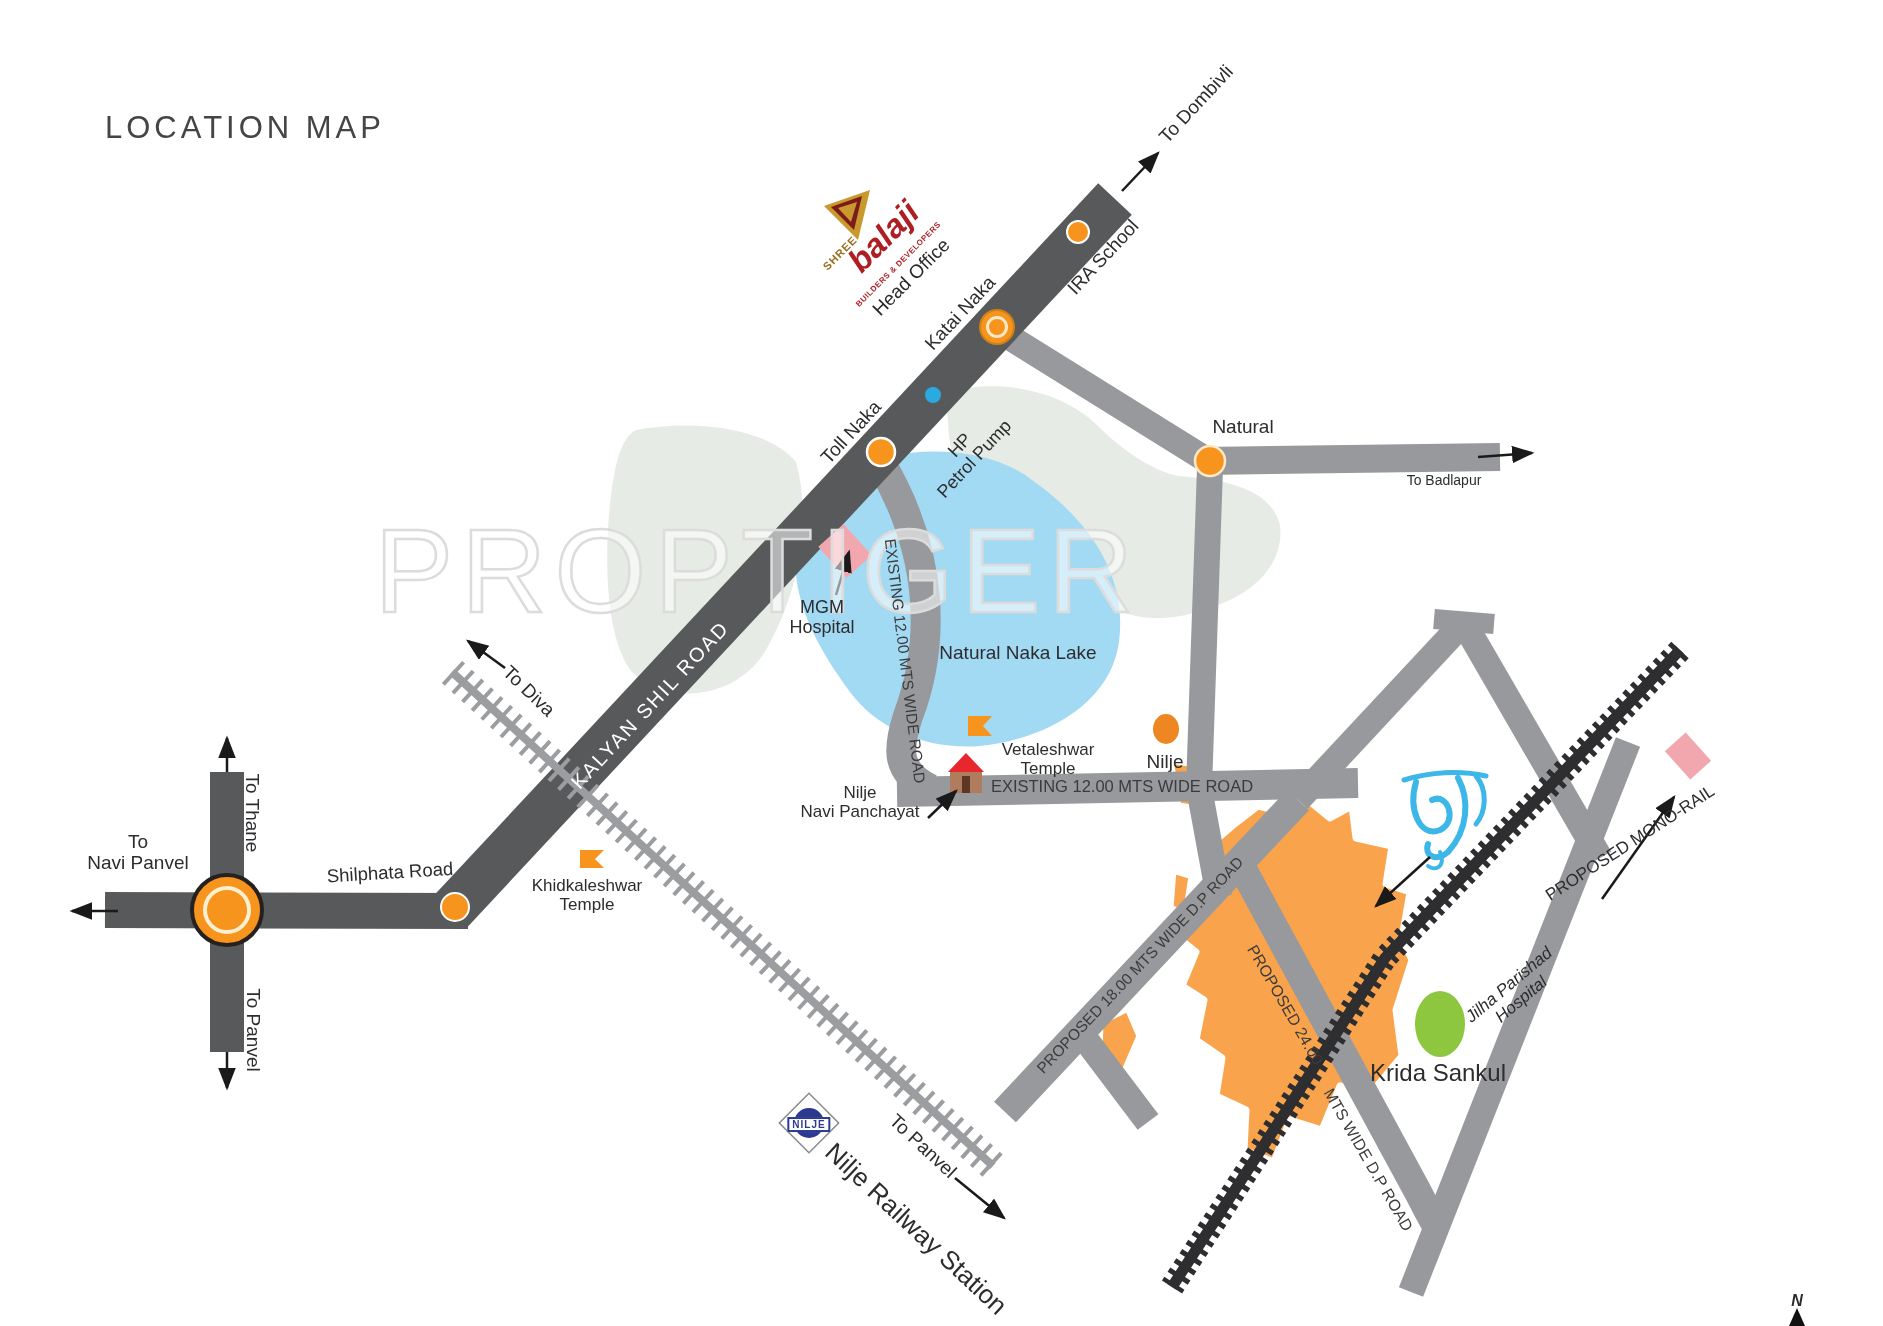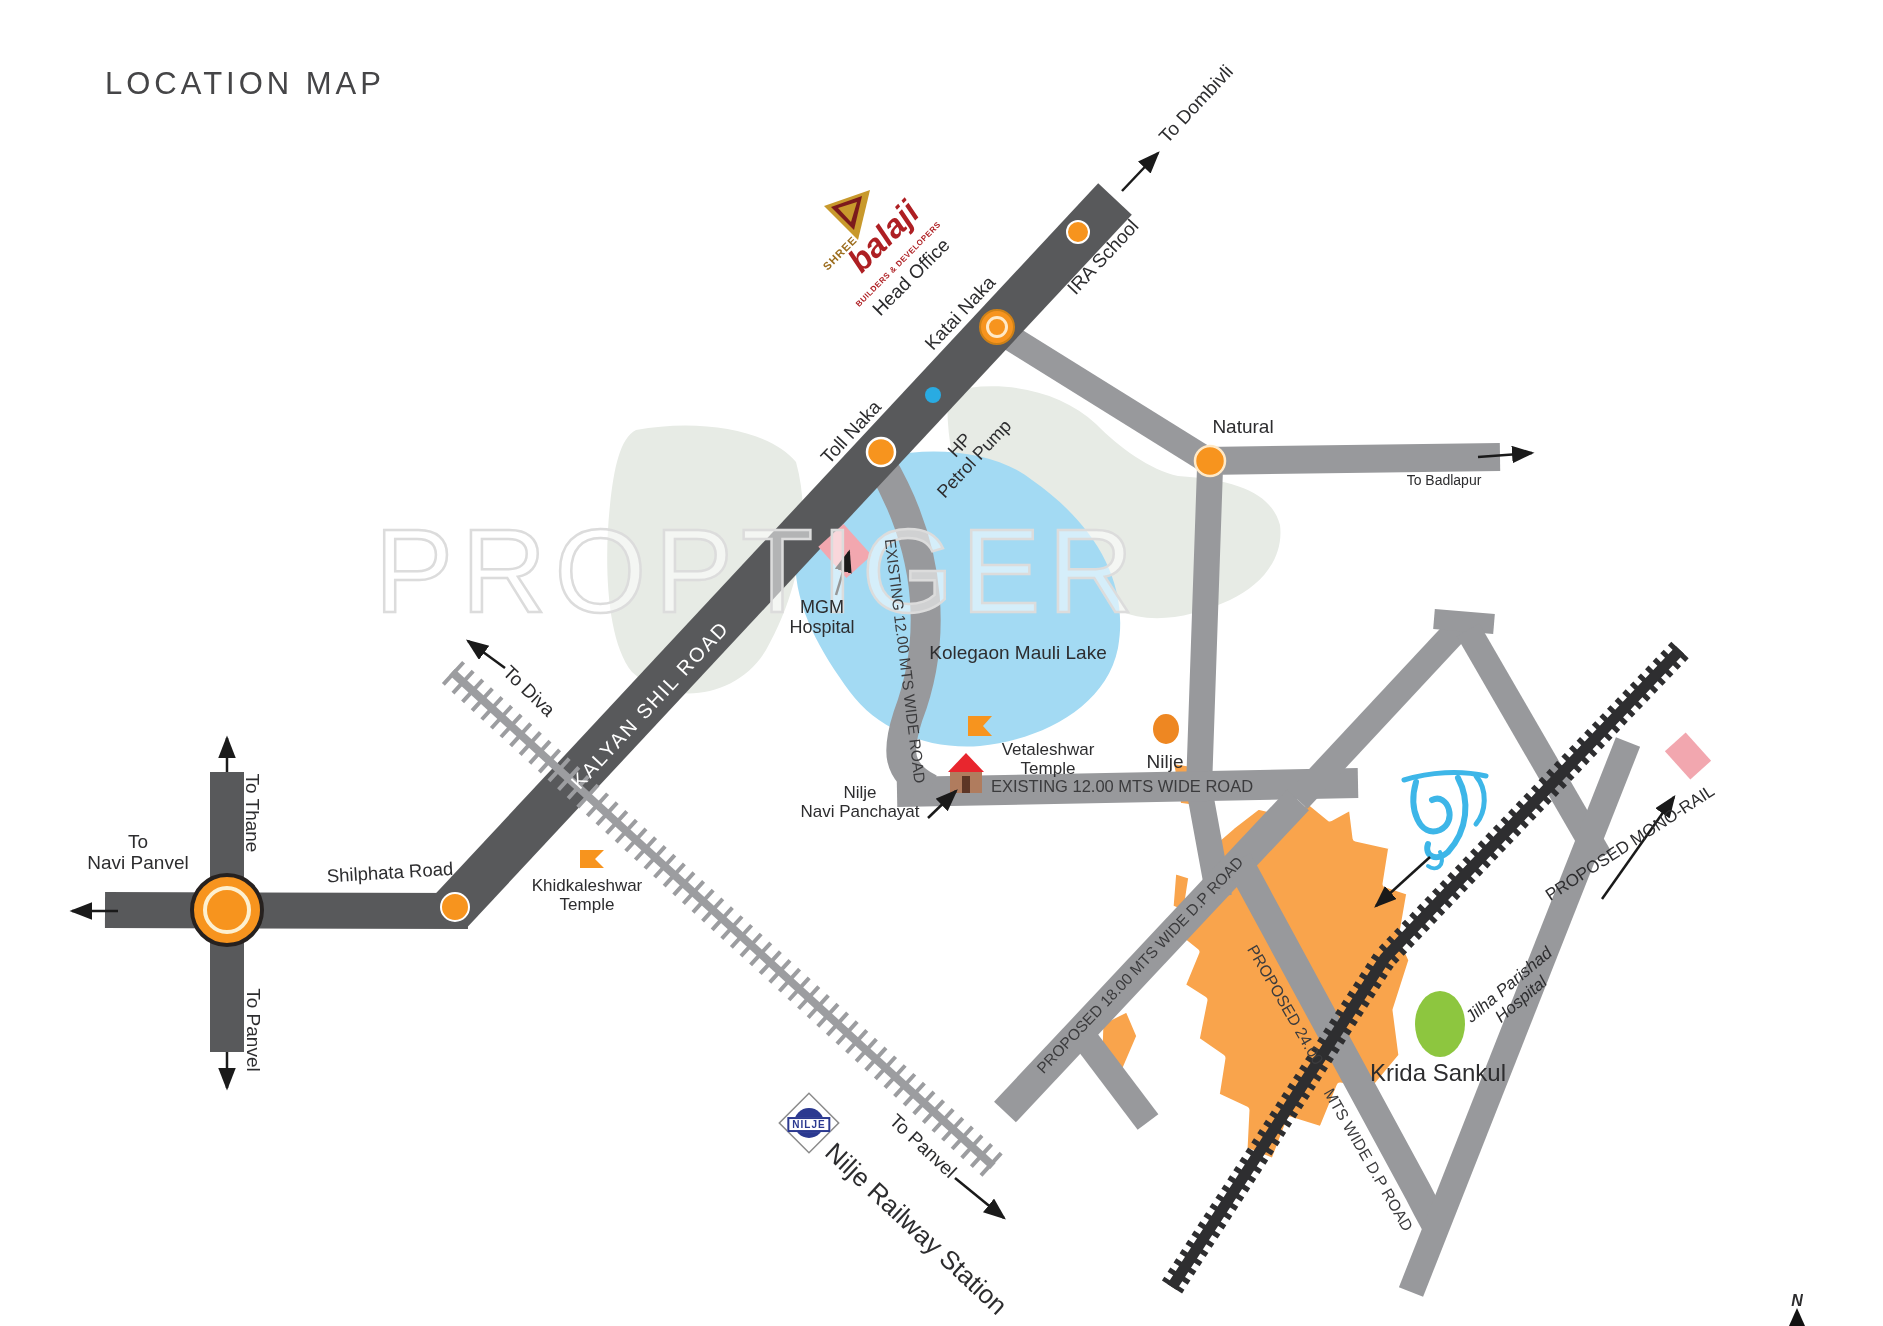--- a/index.html
+++ b/index.html
@@ -3,21 +3,21 @@
 <meta charset="utf-8">
 <style>
   html,body{margin:0;padding:0;background:#fff;}
   #stage{position:relative;width:1883px;height:1326px;overflow:hidden;background:#fff;
          font-family:"Liberation Sans",sans-serif;}
   #map-svg{position:absolute;left:0;top:0;}
   .lbl{position:absolute;transform:translate(-50%,-50%) rotate(var(--r,0deg));
        white-space:nowrap;color:#2d2d2f;text-align:center;line-height:1.12;
        font-family:"Liberation Sans",sans-serif;}
   .lbl .l2{display:block;}
-  #page-title{font-size:31px;letter-spacing:4px;color:#454547;}
+  #page-title{font-size:31px;letter-spacing:4px;color:#454547;margin-top:44px;}
   .dir{font-size:19px;}
   .small{font-size:17px;}
   .onroad{color:#3b3b3d;}
   .white{color:#ffffff;letter-spacing:2px;}
   .sign-box{background:#fff;border:2px solid #2b3990;color:#2b3990;font-weight:bold;
             font-size:10px;padding:0 3px;letter-spacing:1px;}
   .brand-name{font-size:33px;font-weight:bold;font-style:italic;color:#ae1f23;}
   .brand-shree{font-size:11px;font-weight:bold;color:#9c6d1e;letter-spacing:1px;}
   .brand-tag{font-size:8px;font-weight:bold;color:#ae1f23;letter-spacing:.5px;}
   .head-office{font-size:19px;color:#2a2a2c;}
@@ -152,21 +152,21 @@
   <span class="l2">Petrol Pump</span>
 </div>
 <div class="lbl dir" style="left:851px;top:432px;--r:-47deg">Toll Naka</div>
 <div class="lbl white" style="left:650px;top:705px;--r:-47deg;font-size:20px">KALYAN SHIL ROAD</div>
 <div class="lbl dir" style="left:1243px;top:427px">Natural</div>
 <div class="lbl" style="left:1444px;top:481px;font-size:14px">To Badlapur</div>
 <div class="lbl" style="left:822px;top:617px;font-size:18px">
   <span style="font-weight:normal">MGM</span>
   <span class="l2">Hospital</span>
 </div>
-<div class="lbl dir" style="left:1018px;top:653px">Kolegaon Mauli Lake</div>
+<div class="lbl dir" style="left:1018px;top:653px">Natural Naka Lake</div>
 <div class="lbl onroad" style="left:905px;top:661px;--r:83deg;font-size:15.5px">EXISTING 12.00 MTS WIDE ROAD</div>
 <div class="lbl small" style="left:1048px;top:759px">
   <span>Vetaleshwar</span>
   <span class="l2">Temple</span>
 </div>
 <div class="lbl dir" style="left:1165px;top:762px">Nilje</div>
 <div class="lbl onroad" style="left:1122px;top:786px;font-size:16.5px">EXISTING 12.00 MTS WIDE ROAD</div>
 <div class="lbl small" style="left:860px;top:802px">
   <span>Nilje</span>
   <span class="l2">Navi Panchayat</span>

